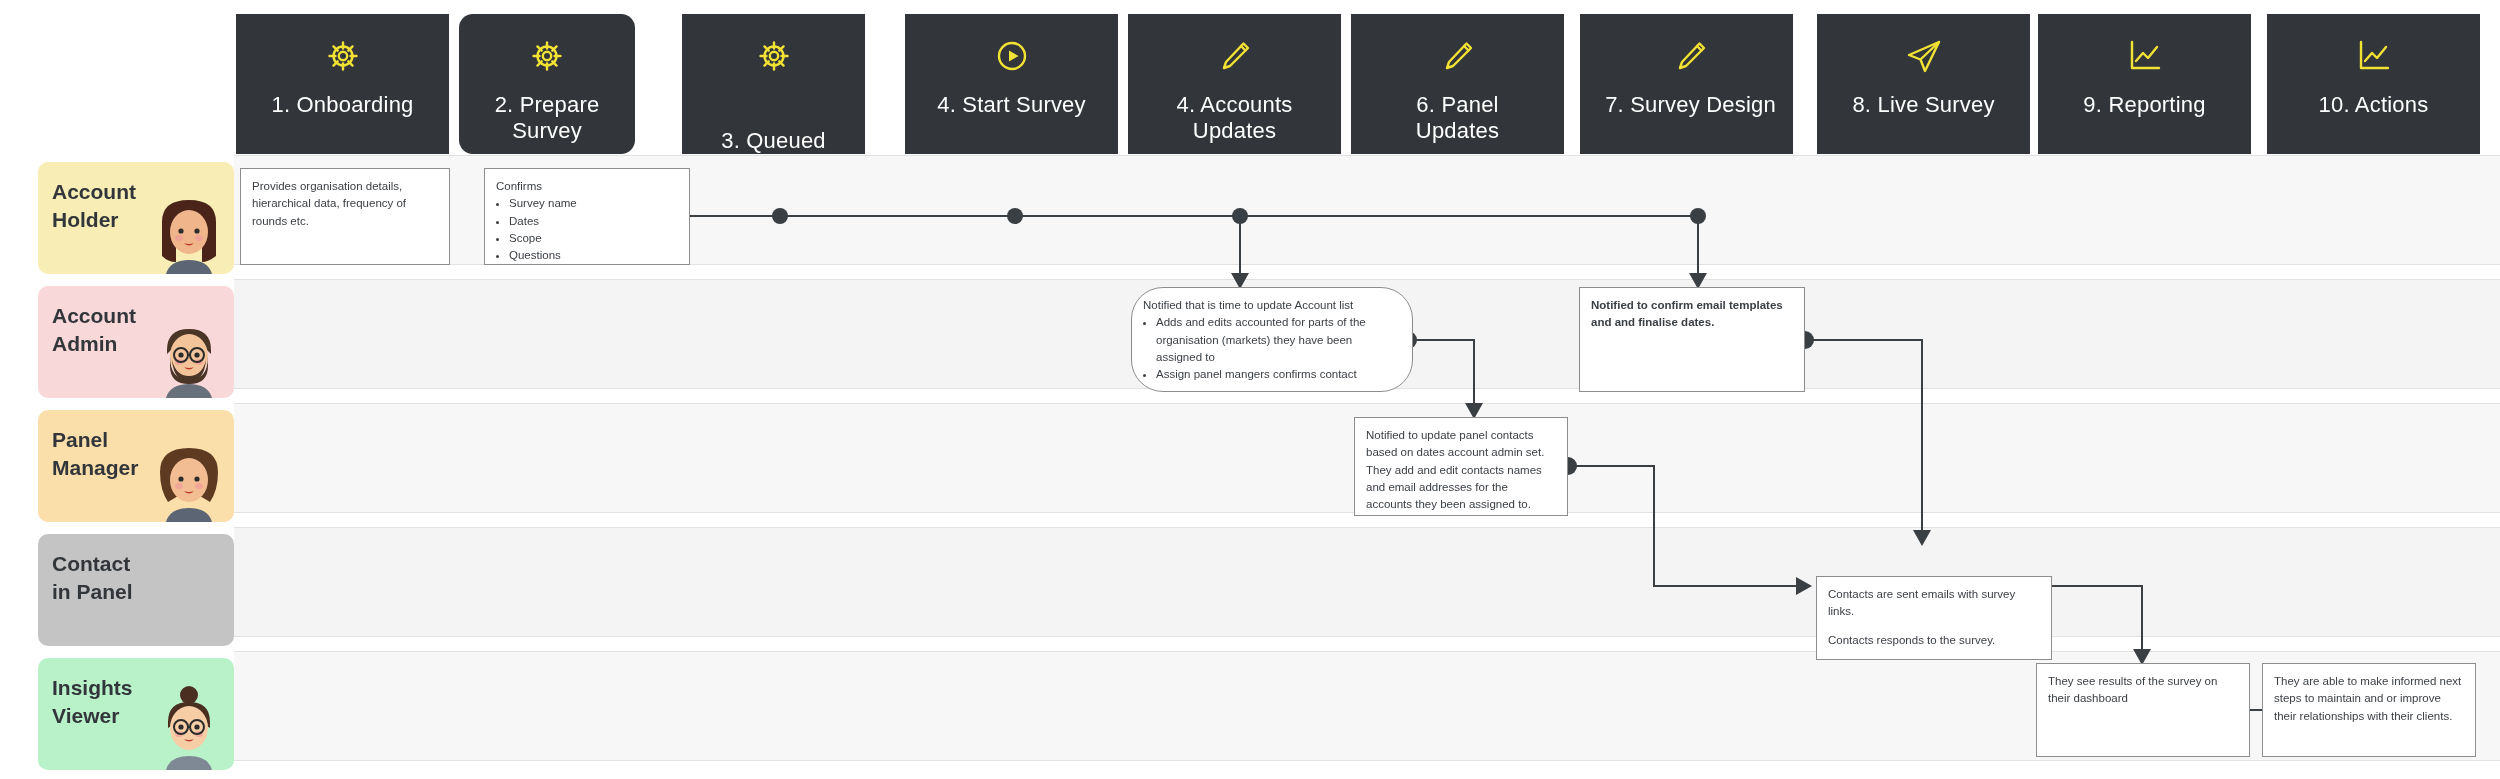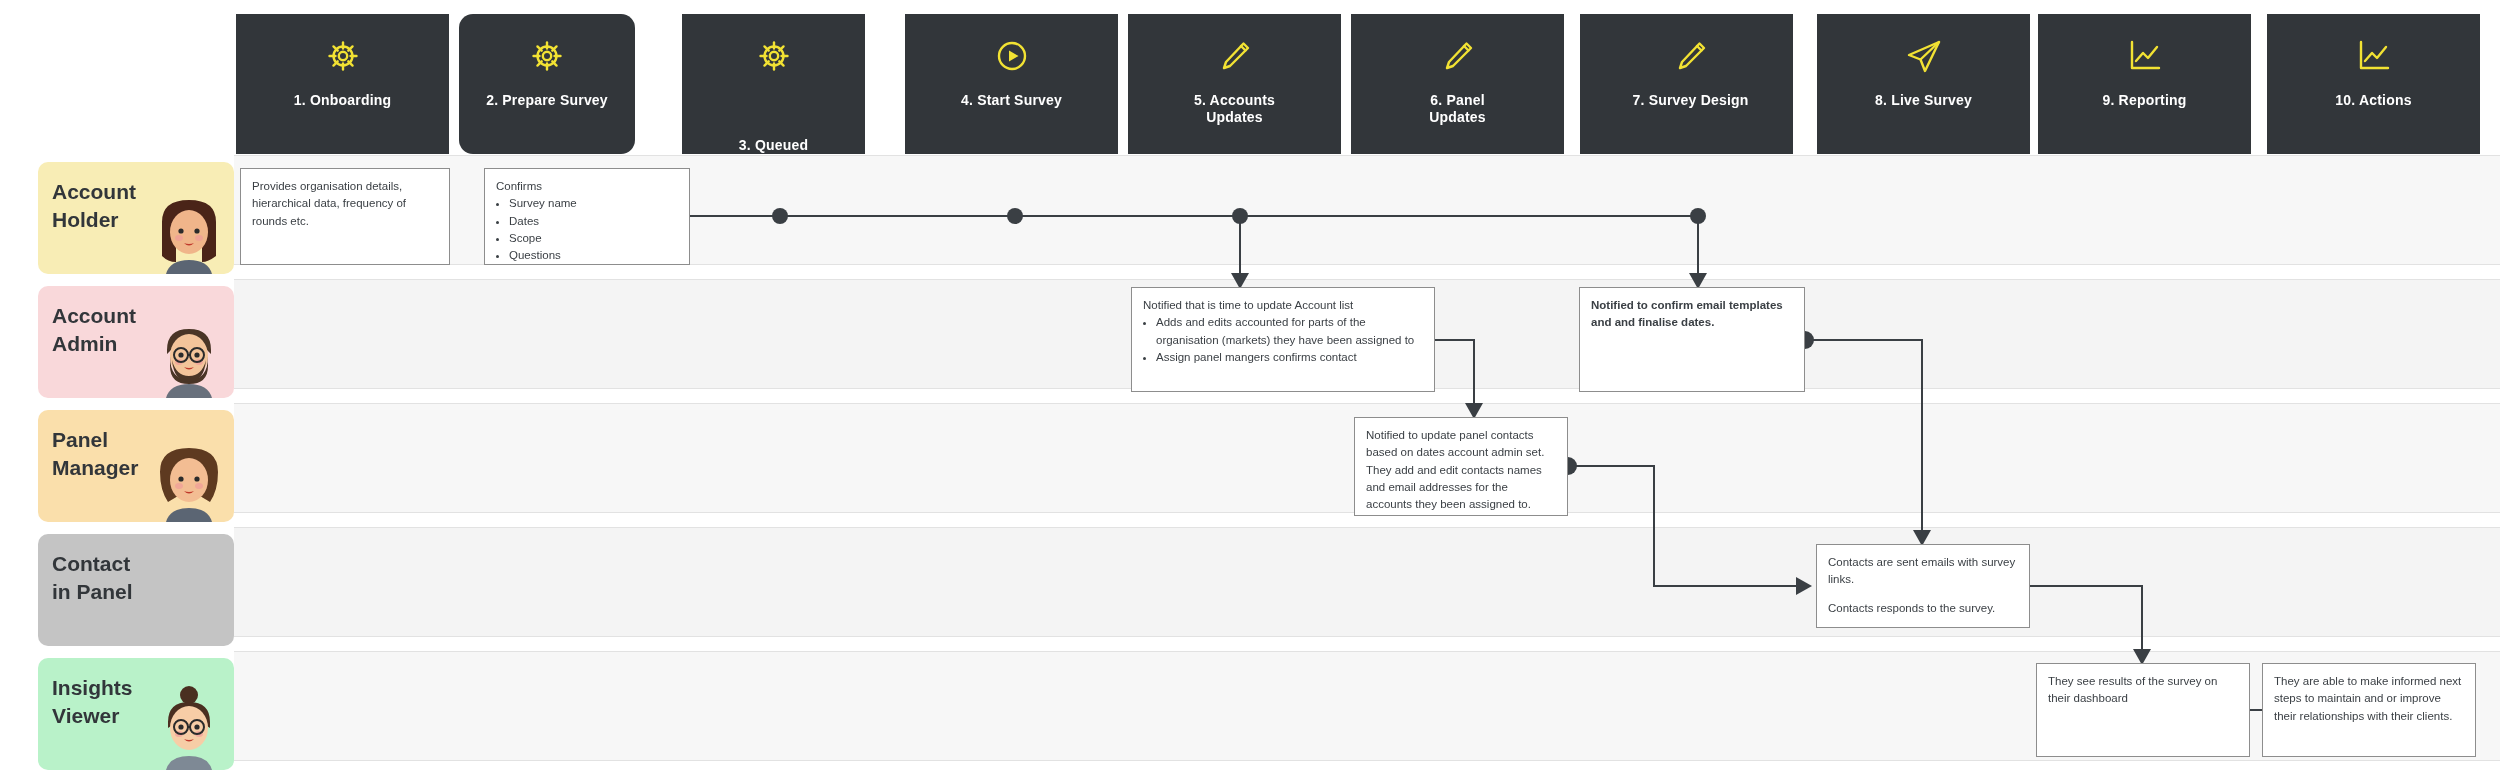--- a/index.html
+++ b/index.html
@@ -18,22 +18,22 @@
     display: flex;
     flex-direction: column;
     align-items: center;
     justify-content: flex-start;
     padding-top: 20px;
     overflow: hidden;
   }
   .phase-icon { width: 44px; height: 44px; display:block; }
   .phase-label {
     color: #ffffff;
-    font-size: 14px;
-    font-weight: bold;
+    font-size: 22px;
+    font-weight: normal;
     text-align: center;
     line-height: 1.18;
     margin-top: 14px;
     padding: 0 6px;
     white-space: pre-line;
     letter-spacing: .2px;
   }
 
   
   .lane {
@@ -164,21 +164,21 @@
         </span>
         <div class="phase-label">4. Start Survey</div>
       </div>
       <div class="phase-card" style="left: 1128px; top: 14px; width: 213px; height: 140px;">
         <span>
           <svg class="phase-icon" viewBox="0 0 44 44">
             <path d="M30.5 9.5 L35 14 L17 32 L11 34 L13 28 Z" stroke="#f2e233" stroke-width="2.4" fill="none" stroke-linecap="round" stroke-linejoin="round"></path>
             <path d="M28 12 L32.5 16.5" stroke="#f2e233" stroke-width="2.4" fill="none" stroke-linecap="round" stroke-linejoin="round"></path>
           </svg>
         </span>
-        <div class="phase-label">5. Accounts
+        <div class="phase-label">4. Accounts
 Updates</div>
       </div>
       <div class="phase-card" style="left: 1351px; top: 14px; width: 213px; height: 140px;">
         <span>
           <svg class="phase-icon" viewBox="0 0 44 44">
             <path d="M30.5 9.5 L35 14 L17 32 L11 34 L13 28 Z" stroke="#f2e233" stroke-width="2.4" fill="none" stroke-linecap="round" stroke-linejoin="round"></path>
             <path d="M28 12 L32.5 16.5" stroke="#f2e233" stroke-width="2.4" fill="none" stroke-linecap="round" stroke-linejoin="round"></path>
           </svg>
         </span>
         <div class="phase-label">6. Panel
@@ -329,34 +329,34 @@
       </div>
       <div class="note" style="left: 464px; top: 168px; width: 206px; height: 97px; margin-left: 20px;">
         <p>Confirms</p>
         <ul>
           <li>Survey name</li>
           <li>Dates</li>
           <li>Scope</li>
           <li>Questions</li>
         </ul>
       </div>
-      <div class="note" style="left: 1131px; top: 287px; width: 304px; height: 105px;">
+      <div class="note" style="left: 1131px; top: 287px; width: 282px; height: 105px; border-radius: 32px;">
         <p>Notified that is time to update Account list</p>
         <ul>
           <li>Adds and edits accounted for parts of the organisation (markets) they have been assigned to</li>
           <li>Assign panel mangers confirms contact</li>
         </ul>
       </div>
       <div class="note" style="left: 1579px; top: 287px; width: 226px; height: 105px; font-weight: bold;">
         <p>Notified to confirm email templates and and finalise dates.</p>
       </div>
       <div class="note" style="left: 1354px; top: 417px; width: 214px; height: 99px;">
         <p>Notified to update panel contacts based on dates account admin set. They add and edit contacts names and email addresses for the accounts they been assigned to.</p>
       </div>
-      <div class="note" style="left: 1816px; top: 544px; width: 214px; height: 84px;">
+      <div class="note" style="left: 1816px; top: 576px; width: 236px; height: 84px;">
         <p>Contacts are sent emails with survey links.</p>
         <p>Contacts responds to the survey.</p>
       </div>
       <div class="note" style="left: 2036px; top: 663px; width: 214px; height: 94px;">
         <p>They see results of the survey on their dashboard</p>
       </div>
       <div class="note" style="left: 2262px; top: 663px; width: 214px; height: 94px;">
         <p>They are able to make informed next steps to maintain and or improve their relationships with their clients.</p>
       </div>
     </div>

